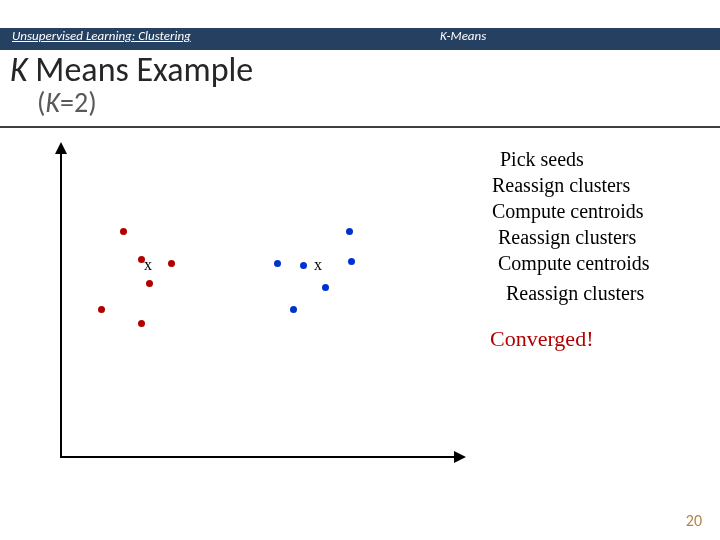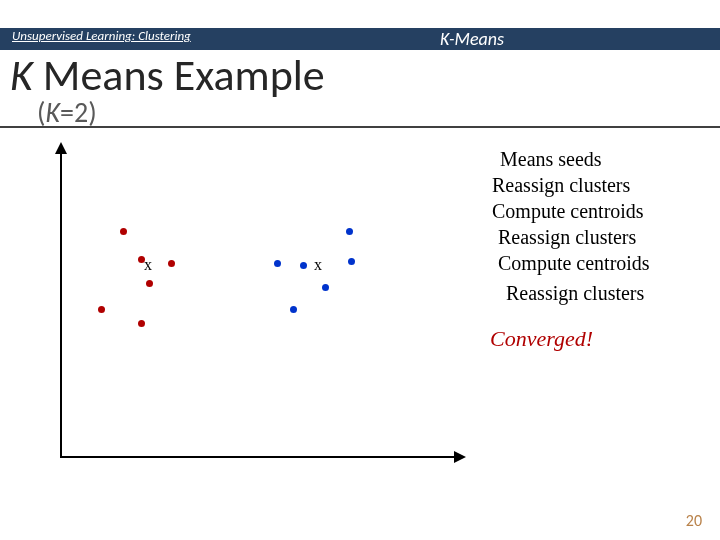--- a/index.html
+++ b/index.html
@@ -23,29 +23,29 @@
   .bc-left {
     color: #ffffff;
     font-style: italic;
     font-size: 13px;
     padding-left: 12px;
     text-decoration: underline;
   }
   .bc-right {
     color: #ffffff;
     font-style: italic;
-    font-size: 18px;
+    font-size: 13px;
     position: absolute;
     left: 440px;
   }
   .title-block {
     padding: 2px 0 0 10px;
   }
   .main-title {
-    font-size: 44px;
+    font-size: 34px;
     color: #262626;
     font-weight: 400;
     line-height: 1.05;
   }
   .main-title .k { font-style: italic; }
   .sub-title {
     font-size: 28px;
     color: #595959;
     line-height: 1.05;
     padding-left: 2px;
@@ -112,21 +112,20 @@
     position: absolute;
     left: 490px;
     font-family: "Times New Roman", serif;
     font-size: 20px;
     color: #000;
     white-space: nowrap;
   }
   .converged {
     color: #b00000;
     font-size: 22px;
-    font-style: italic;
   }
   .page-num {
     position: absolute;
     right: 18px;
     bottom: 10px;
     font-size: 16px;
     color: #b9824a;
   }
 </style>
 </head>
@@ -165,21 +164,21 @@
   <div class="pt blue" style="left:240px; top:114px;"></div>
   <div class="pt blue" style="left:286px; top:80px;"></div>
   <div class="pt blue" style="left:288px; top:110px;"></div>
   <div class="pt blue" style="left:262px; top:136px;"></div>
   <div class="pt blue" style="left:230px; top:158px;"></div>
 
   <div class="centroid" style="left:84px; top:108px;">x</div>
   <div class="centroid" style="left:254px; top:108px;">x</div>
 </div>
 
-<div class="annot" style="top:148px; left:500px;">Means seeds</div>
+<div class="annot" style="top:148px; left:500px;">Pick seeds</div>
 <div class="annot" style="top:174px; left:492px;">Reassign clusters</div>
 <div class="annot" style="top:200px; left:492px;">Compute centroids</div>
 <div class="annot" style="top:226px; left:498px;">Reassign clusters</div>
 <div class="annot" style="top:252px; left:498px;">Compute centroids</div>
 <div class="annot" style="top:282px; left:506px;">Reassign clusters</div>
 <div class="annot converged" style="top:326px; left:490px;">Converged!</div>
 
 <div class="page-num">20</div>
 
 </body></html>

